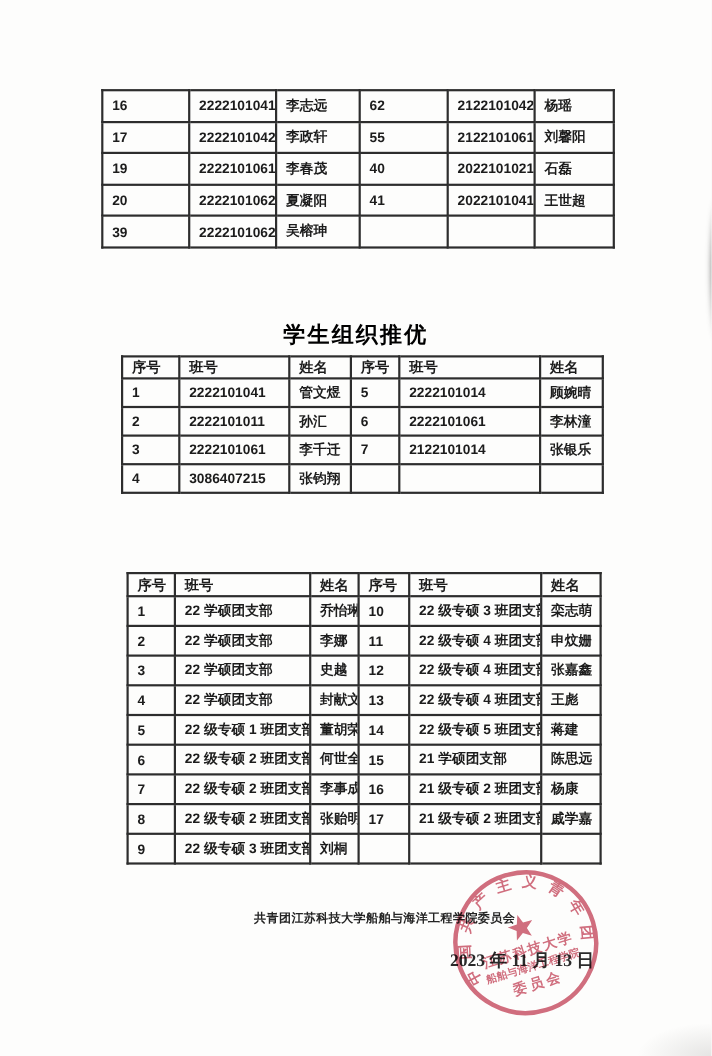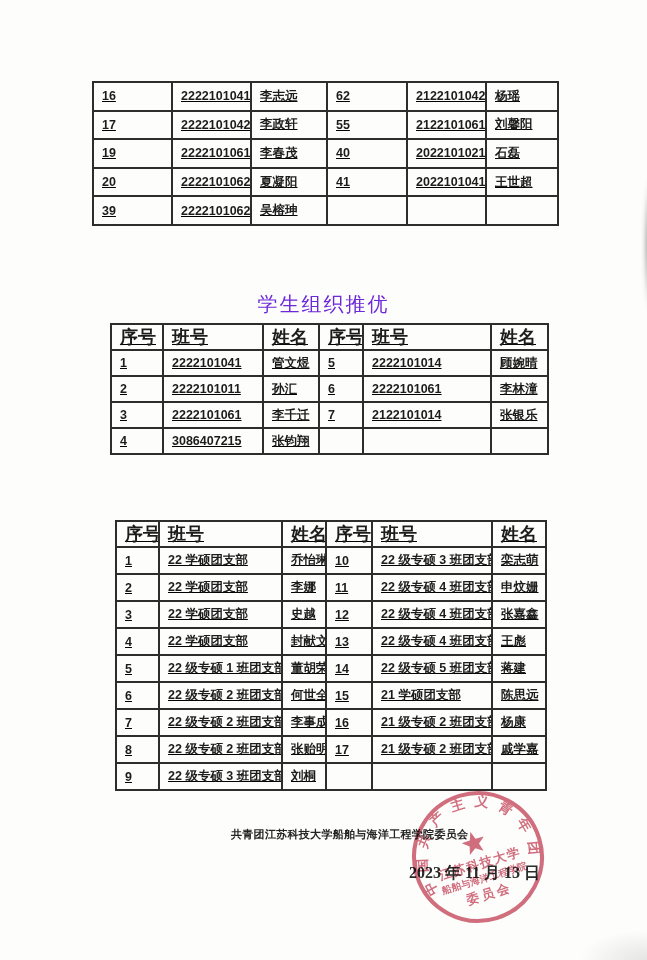--- a/index.html
+++ b/index.html
@@ -5,42 +5,41 @@
   html,body { margin:0; padding:0; }
   body { width:647px; height:960px; background:#f4f4f2; }
   .page {
     position:relative; width:647px; height:960px;
     background:#fdfdfc; overflow:hidden;
     font-family:"Liberation Sans", sans-serif;
   }
   .tbl {
     position:absolute; border-collapse:collapse; table-layout:fixed;
     background:transparent;
-    text-decoration:underline;
   }
   .tbl th, .tbl td {
     border:2px solid #2d2d2d;
     font-family:"Liberation Sans", sans-serif;
     font-weight:700; font-size:12.5px; color:#1c1c1c;
     padding:0 2px 0 8px; text-align:left; vertical-align:middle;
     white-space:nowrap; overflow:hidden;
   }
   .tbl-cont { left:92px; top:81px; width:465px; }
   .tbl-cont tr { height:28.6px; }
   .tbl-org  { left:110px; top:323px; width:437px; }
   .tbl-org thead tr { height:20px; }
   .tbl-org tbody tr { height:26px; }
   .tbl-grad { left:115px; top:520px; width:430px; }
   .tbl-grad thead tr { height:21px; }
   .tbl-grad tbody tr { height:27px; }
-  .tbl-org th, .tbl-grad th { font-size:18px; }
+  .tbl-org th, .tbl-grad th { font-size:13px; }
   .sec-title {
     position:absolute; left:0; width:647px; text-align:center;
-    font-family:"Liberation Serif", serif; font-weight:400;
-    font-size:20px; letter-spacing:2px; color:#6d28d9;
+    font-family:"Liberation Serif", serif; font-weight:700;
+    font-size:20px; letter-spacing:2px; color:#000000;
   }
   .title-org  { top:291px; }
   .title-grad { top:488px; }
   .footer-org {
     position:absolute; left:231px; top:827px;
     font-family:"Liberation Serif", serif; font-weight:700;
     font-size:11px; letter-spacing:0.3px; color:#242424;
   }
   .footer-date {
     position:absolute; left:409px; top:863px;

